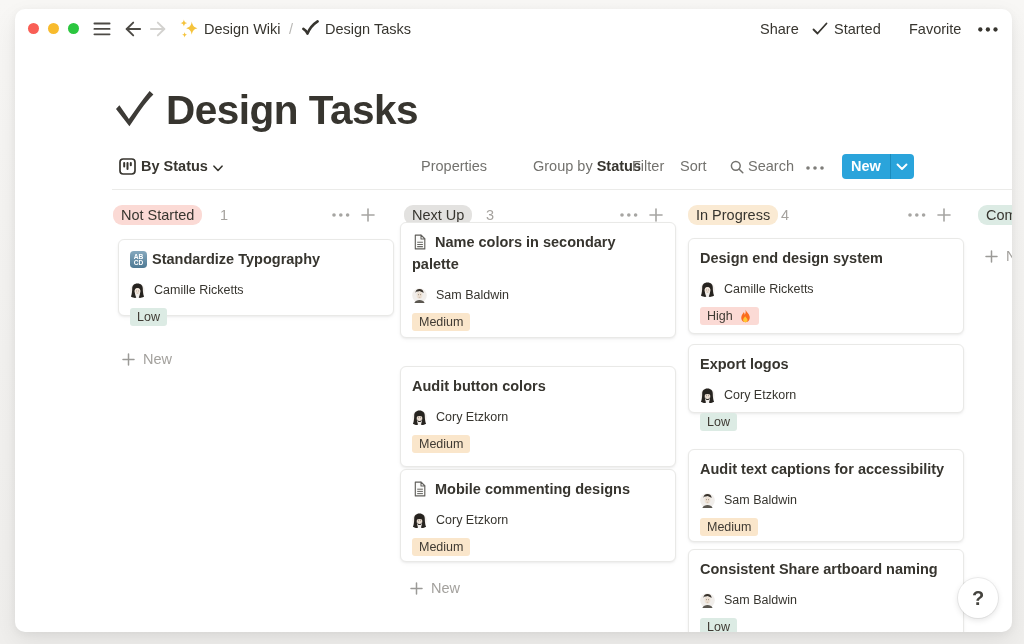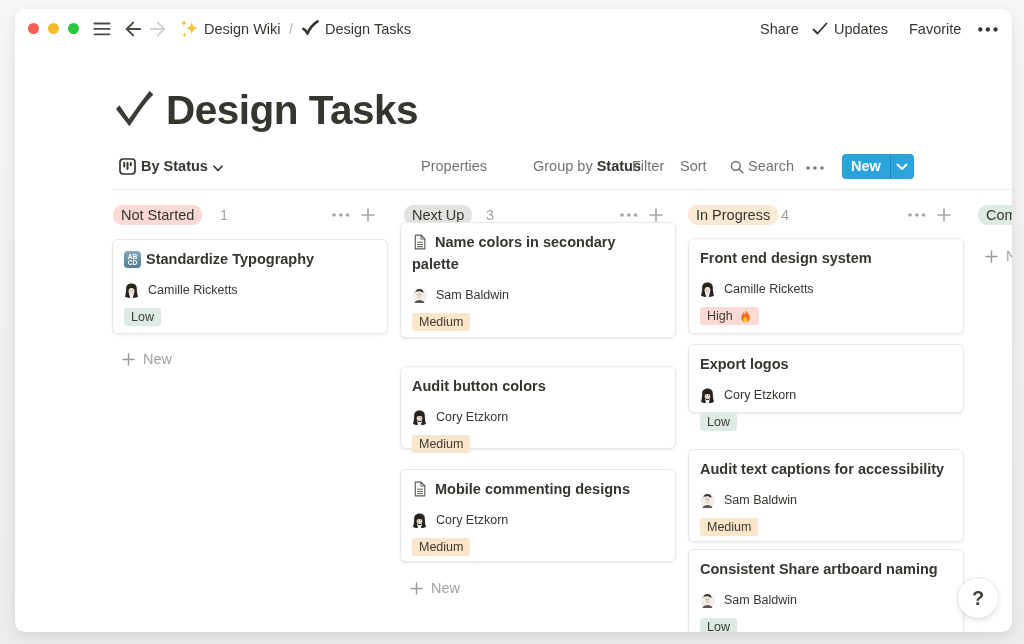--- a/index.html
+++ b/index.html
@@ -80,21 +80,21 @@
   <div class="tbtext" style="left:274px; color:#B9B8B5;">/</div>
   <svg class="abs" style="left:287px; top:11px;" width="17" height="17" viewBox="0 0 17 17">
     <path d="M1.4 8.8 C3.4 9.9 4.6 11.3 5.5 13.6 C7.4 8.8 10.2 4.9 15.6 1.4" stroke="#37352F" stroke-width="2.6" fill="none" stroke-linecap="round" stroke-linejoin="round"></path>
   </svg>
   <div class="tbtext" style="left:310px; font-weight:400;">Design Tasks</div>
 
   <div class="tbtext" style="left:745px;">Share</div>
   <svg class="abs" style="left:797px; top:13px;" width="16" height="14" viewBox="0 0 16 14">
     <path d="M1.5 7.5 L5.5 11.5 L14.5 1.5" stroke="#37352F" stroke-width="1.8" fill="none" stroke-linecap="round" stroke-linejoin="round"></path>
   </svg>
-  <div class="tbtext" style="left:819px;">Updates</div>
+  <div class="tbtext" style="left:819px;">Started</div>
   <div class="tbtext" style="left:894px;">Favorite</div>
   <svg class="abs" style="left:963px; top:18px;" width="20" height="5" viewBox="0 0 20 5">
     <g fill="#37352F">
         <circle cx="2.3" cy="2.5" r="2.15"></circle>
         <circle cx="9.9" cy="2.5" r="2.15"></circle>
         <circle cx="17.5" cy="2.5" r="2.15"></circle>
       </g>
   </svg>
 
   <svg class="abs" style="left:99px; top:79px;" width="42" height="42" viewBox="0 0 42 42">
@@ -183,21 +183,21 @@
     </svg>
   <svg class="abs" style="left:922px; top:199px;" width="14" height="14" viewBox="0 0 14 14">
       <g stroke="#A6A5A2" stroke-width="1.6" stroke-linecap="round">
         <path d="M7 1 V13"></path>
         <path d="M1 7 H13"></path>
       </g>
     </svg>
 
   <div class="htag t-green" style="left:963px;">Completed</div>
 
-  <div class="card" style="left:97px; top:230px; height:95px;">
+  <div class="card" style="left:103px; top:230px; height:77px;">
     <div class="ctitle"><svg width="17" height="17" viewBox="0 0 17 17" style="vertical-align:-3.5px; margin-right:5px;">
           <defs>
             <linearGradient id="abg" x1="0" y1="0" x2="0" y2="1">
               <stop offset="0" stop-color="#86A9BE"></stop>
               <stop offset="1" stop-color="#4E7994"></stop>
             </linearGradient>
           </defs>
           <rect width="17" height="17" rx="3.8" fill="url(#abg)"></rect>
           <text x="8.5" y="7.8" font-size="6.6" font-weight="bold" fill="#fff" text-anchor="middle" font-family="Liberation Sans">AB</text>
           <text x="8.5" y="14.4" font-size="6.6" font-weight="bold" fill="#fff" text-anchor="middle" font-family="Liberation Sans">CD</text>
@@ -237,21 +237,21 @@
           <ellipse cx="7.5" cy="7.1" rx="2.9" ry="3.6" fill="#EDE1D4"></ellipse>
           <g fill="#51453A">
             <circle cx="6.5" cy="6.7" r="0.45"></circle>
             <circle cx="8.5" cy="6.7" r="0.45"></circle>
           </g>
           <path d="M6.7 9.3 H8.3" stroke="#B49D8B" stroke-width="0.55"></path>
           <path d="M2.4 15 C3.3 12.6 5.2 11.9 7.5 11.9 C9.8 11.9 11.7 12.6 12.6 15 Z" fill="#5B5750"></path>
         </svg>Sam Baldwin</div>
     <div class="ctagrow"><span class="tag t-orange">Medium</span></div>
   </div>
-  <div class="card" style="left:385px; top:357px; height:83px;">
+  <div class="card" style="left:385px; top:357px; height:101px;">
     <div class="ctitle">Audit button colors</div>
     <div class="cperson"><svg width="15" height="15" viewBox="0 0 15 15">
           <circle cx="7.5" cy="7.5" r="7.3" fill="#F3F0ED"></circle>
           <path d="M7.5 0.6 C3.9 0.6 2.2 2.9 2.2 5.7 C2.2 8.8 1.8 11.8 0.9 13.7 C2.4 14.6 3.7 15 4.9 15 C5.5 15 5.9 14.9 6.1 14.6 C5.3 12.5 4.6 9.8 4.9 7.5 C5.3 6.1 6.1 5.5 7.5 5.5 C8.9 5.5 9.7 6.1 10.1 7.5 C10.4 9.8 9.7 12.5 8.9 14.6 C9.1 14.9 9.5 15 10.1 15 C11.3 15 12.6 14.6 14.1 13.7 C13.2 11.8 12.8 8.8 12.8 5.7 C12.8 2.9 11.1 0.6 7.5 0.6 Z" fill="#26231F"></path>
           <ellipse cx="7.5" cy="8" rx="2.7" ry="3" fill="#EADDD0"></ellipse>
           <path d="M5.15 8.9 C5.35 11.1 6.1 12 7.5 12 C8.9 12 9.65 11.1 9.85 8.9 C9.3 10.4 8.5 10.9 7.5 10.9 C6.5 10.9 5.7 10.4 5.15 8.9 Z" fill="#2C2824"></path>
           <path d="M4.9 6.6 C6.2 5.7 8.8 5.7 10.1 6.6 L9.8 4.7 H5.2 Z" fill="#26231F"></path>
           <g fill="#51443A">
             <circle cx="6.5" cy="7.8" r="0.45"></circle>
             <circle cx="8.5" cy="7.8" r="0.45"></circle>
@@ -283,21 +283,21 @@
     <div class="ctagrow"><span class="tag t-orange">Medium</span></div>
   </div>
   <div class="newrow" style="left:395px; top:571px;"><svg width="13" height="13" viewBox="0 0 13 13" style="vertical-align:-2px; margin-right:8px;">
         <g stroke="#9B9A97" stroke-width="1.5" stroke-linecap="round">
           <path d="M6.5 1 V12"></path>
           <path d="M1 6.5 H12"></path>
         </g>
       </svg>New</div>
 
   <div class="card" style="left:673px; top:229px; height:96px;">
-    <div class="ctitle">Front end design system</div>
+    <div class="ctitle">Design end design system</div>
     <div class="cperson"><svg width="15" height="15" viewBox="0 0 15 15">
           <circle cx="7.5" cy="7.5" r="7.3" fill="#F3F0ED"></circle>
           <path d="M7.5 0.6 C3.9 0.6 2.2 2.9 2.2 5.6 C2.2 8.7 1.8 11.7 0.9 13.6 C2.5 14.6 3.9 15 5 15 C5.6 15 6 14.9 6.3 14.6 C5.4 12.4 4.5 9.6 4.8 7.4 C5.2 6 6.1 5.4 7.5 5.4 C8.9 5.4 9.8 6 10.2 7.4 C10.5 9.6 9.6 12.4 8.7 14.6 C9 14.9 9.4 15 10 15 C11.1 15 12.5 14.6 14.1 13.6 C13.2 11.7 12.8 8.7 12.8 5.6 C12.8 2.9 11.1 0.6 7.5 0.6 Z" fill="#26231F"></path>
           <ellipse cx="7.5" cy="8" rx="2.8" ry="3" fill="#EFE3D8"></ellipse>
           <g fill="#5C4C3E">
             <circle cx="6.5" cy="7.9" r="0.45"></circle>
             <circle cx="8.5" cy="7.9" r="0.45"></circle>
           </g>
           <path d="M6.7 10.1 H8.3" stroke="#B49D8B" stroke-width="0.55"></path>
         </svg>Camille Ricketts</div>

